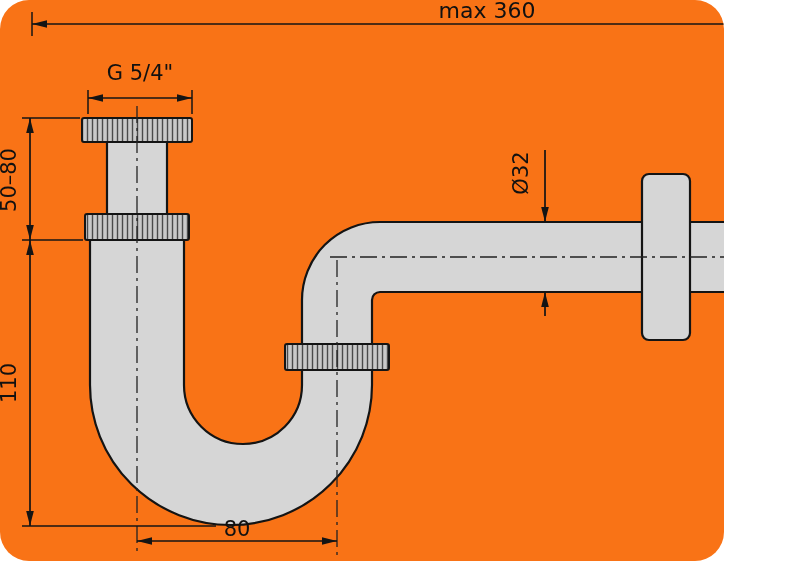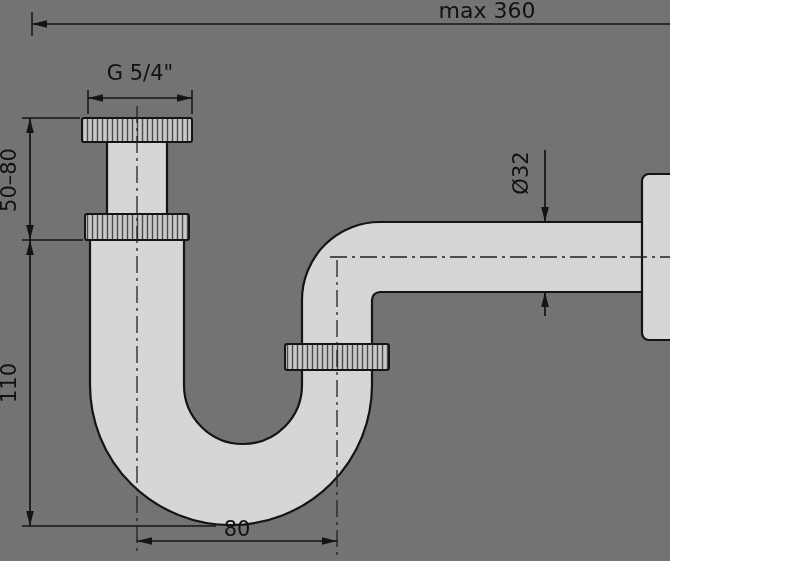--- a/index.html
+++ b/index.html
@@ -1,16 +1,16 @@
 <!DOCTYPE html>
 <html><head>
 <meta charset="utf-8">
 <style>
   html,body{margin:0;padding:0;background:#ffffff;}
-  .stage{position:relative;width:670px;height:561px;background:#737373;overflow:hidden;}
+  .stage{position:relative;width:724px;height:561px;background:#f97316;overflow:hidden;border-radius:29px;}
   svg{display:block;}
   .part{stroke:#141414;stroke-width:2.2;}
   .nut{stroke:#141414;stroke-width:2;}
   .dim{stroke:#141414;stroke-width:1.7;fill:none;}
   .ext{stroke:#141414;stroke-width:1.5;fill:none;}
   .arr{fill:#141414;stroke:none;}
   .cl{stroke:#222222;stroke-width:1.3;fill:none;stroke-dasharray:17 5 3 5;}
   text{font-family:"DejaVu Sans","Liberation Sans",sans-serif;font-size:22px;fill:#111111;}
   .small{font-size:21px;}
 </style>

